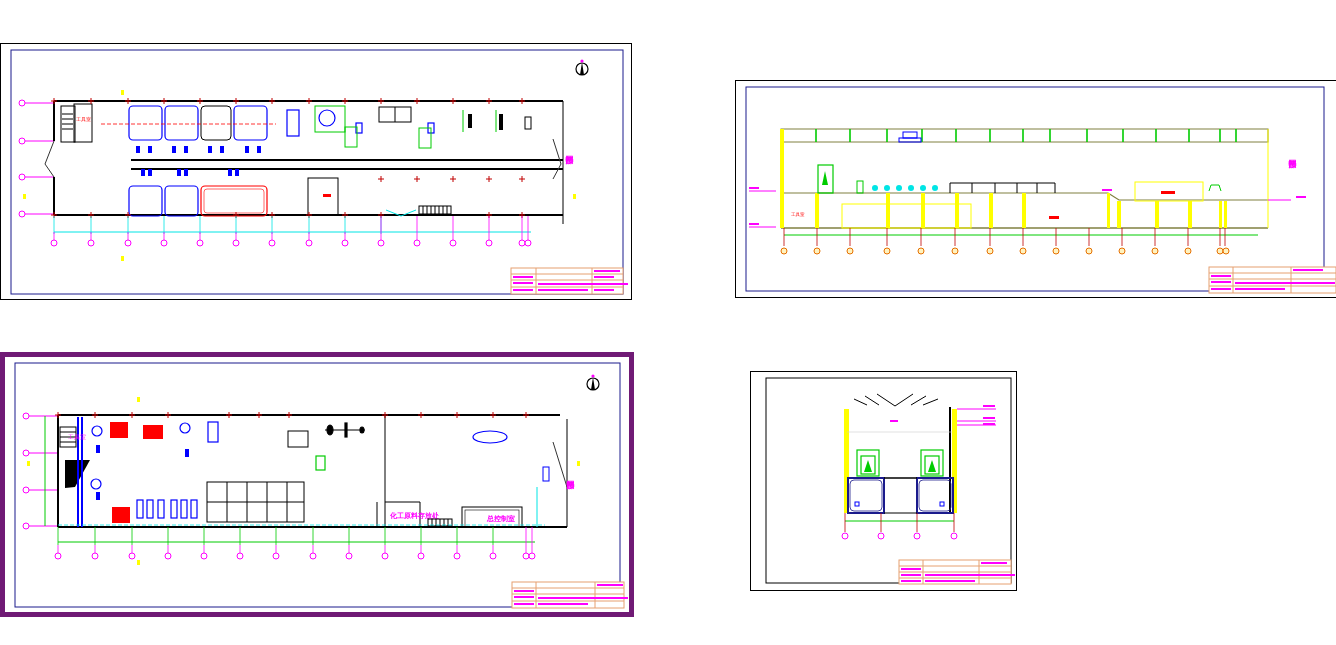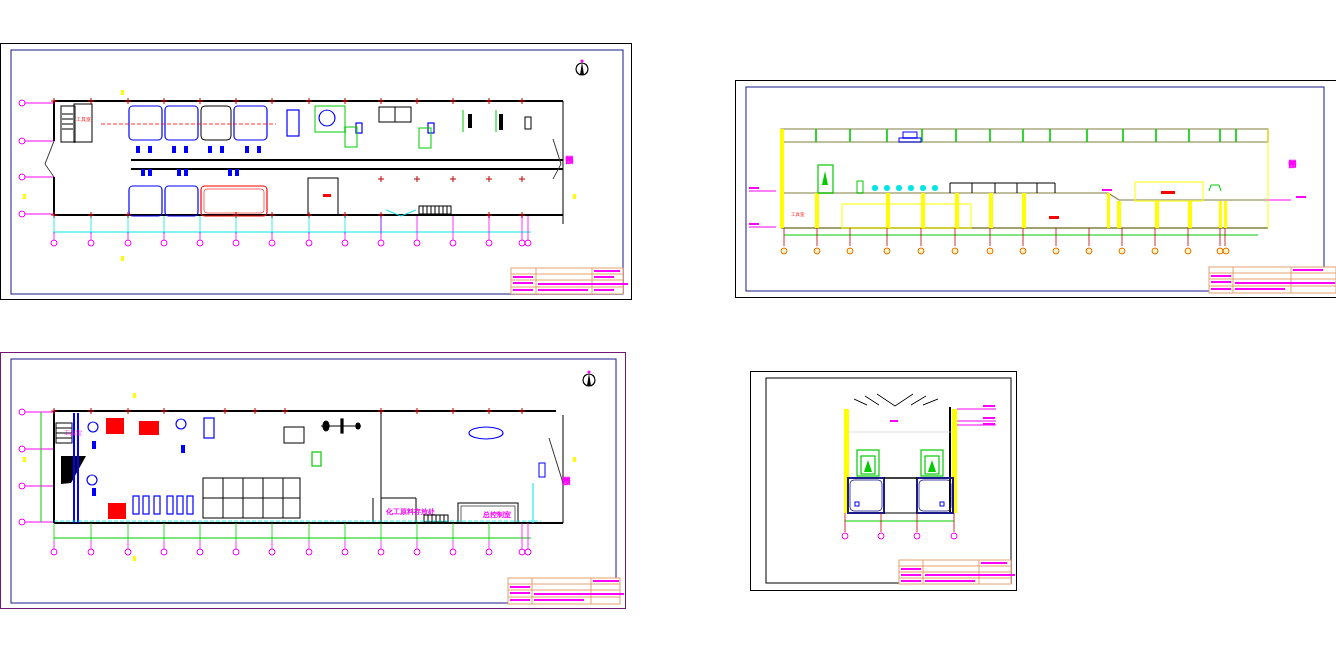--- a/index.html
+++ b/index.html
@@ -401,21 +401,21 @@
           <rect x="475" y="200" width="20" height="2"></rect>
         <rect x="475" y="207" width="20" height="2"></rect>
           <rect x="499" y="201" width="100" height="2"></rect>
         <rect x="499" y="207" width="50" height="2"></rect>
           <rect x="557" y="188" width="30" height="2"></rect>
       </g>
     </g>
   </svg>
 </div>
 
-<div class="sheet" style="left:0;top:352px;width:624px;height:255px;border:1px solid #701a75;">
+<div class="sheet" style="left:0;top:352px;width:624px;height:255px;border:5px solid #701a75;">
   <svg width="624" height="255">
     <rect x="10" y="6" width="605" height="244" fill="none" stroke="#1a1a8c" stroke-width="1"></rect>
     <g>
       <circle cx="588" cy="27" r="6" fill="none" stroke="#000" stroke-width="1.2"></circle>
       <path d="M588 20 L586 33 L590 33 Z" fill="#000"></path>
       <circle cx="588" cy="19" r="1.6" fill="#ff00ff"></circle>
     </g>
 
     <g stroke="#ff00ff" stroke-width="1">
       <line x1="24" y1="59" x2="53" y2="59"></line>

